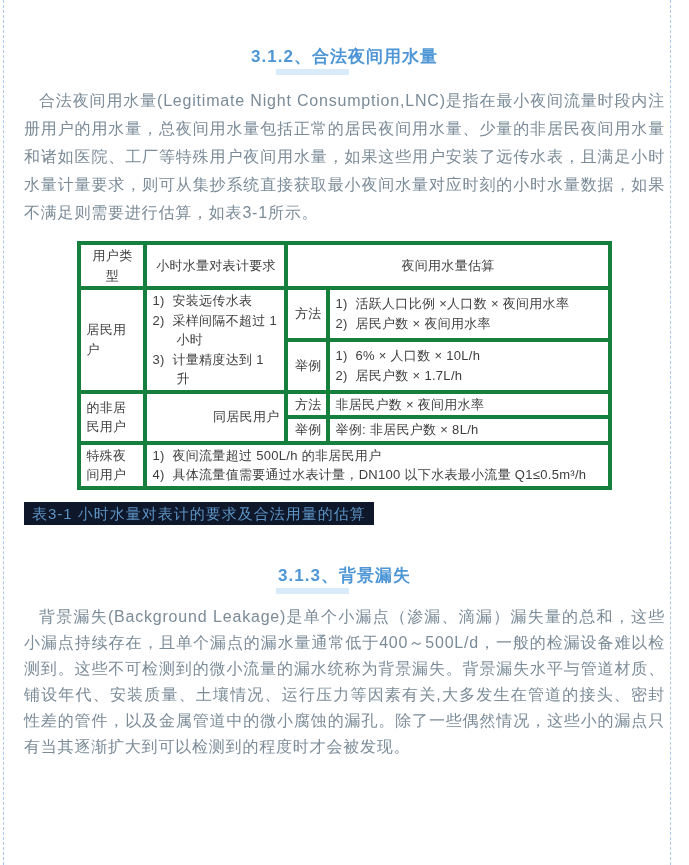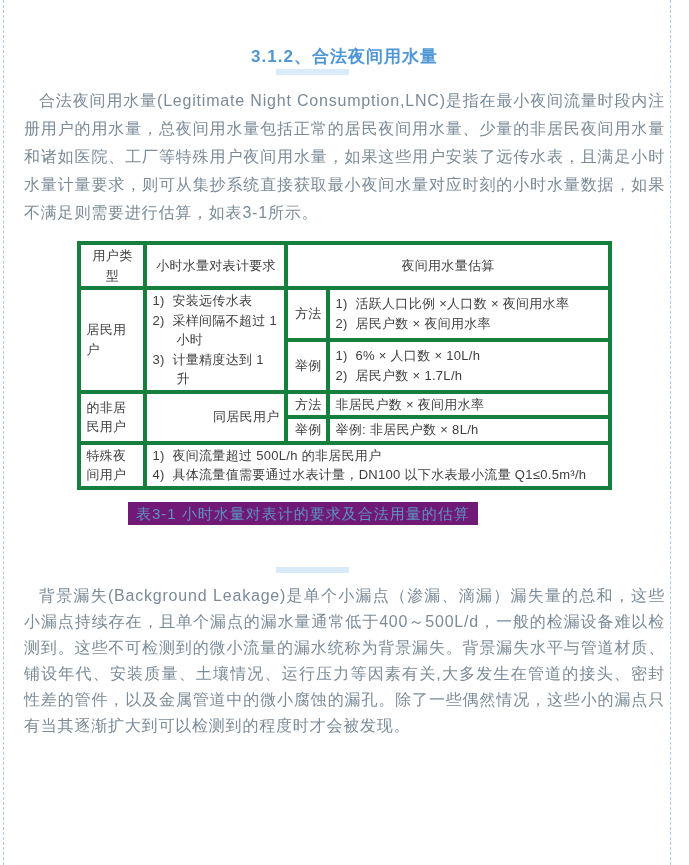--- a/index.html
+++ b/index.html
@@ -61,22 +61,21 @@
   td.hd{text-align:center;}
   td.ctr{text-align:right;}
   .hang{
     padding-left:24px;
     text-indent:-24px;
     white-space:pre-wrap;
   }
   .cap-row{margin-top:12px;}
   .cap{
     display:inline-block;
-    margin-left:104px;
-    background:#701a75;
+    background:#0f172a;
     color:#5d93c4;
     font-size:15px;
     line-height:19px;
     padding:2px 8px;
     letter-spacing:1px;
   }
   #sec2{margin-top:42px;}
   #p4{margin-top:10px;line-height:26px;}
 </style>
 </head>
@@ -147,18 +146,19 @@
       </td>
     </tr>
   </tbody>
     </table>
 
   <div class="cap-row">
     <span class="cap">表3-1 小时水量对表计的要求及合法用量的估算</span>
   </div>
 
   <div class="sec" id="sec2">
+    <h3 class="sec-h">3.1.3、背景漏失</h3>
     <div class="h-bar"></div>
   </div>
 
   <p class="body" id="p4">背景漏失(Background Leakage)是单个小漏点（渗漏、滴漏）漏失量的总和，这些小漏点持续存在，且单个漏点的漏水量通常低于400～500L/d，一般的检漏设备难以检测到。这些不可检测到的微小流量的漏水统称为背景漏失。背景漏失水平与管道材质、铺设年代、安装质量、土壤情况、运行压力等因素有关,大多发生在管道的接头、密封性差的管件，以及金属管道中的微小腐蚀的漏孔。除了一些偶然情况，这些小的漏点只有当其逐渐扩大到可以检测到的程度时才会被发现。</p>
 
 </div>
 
 </body></html>

